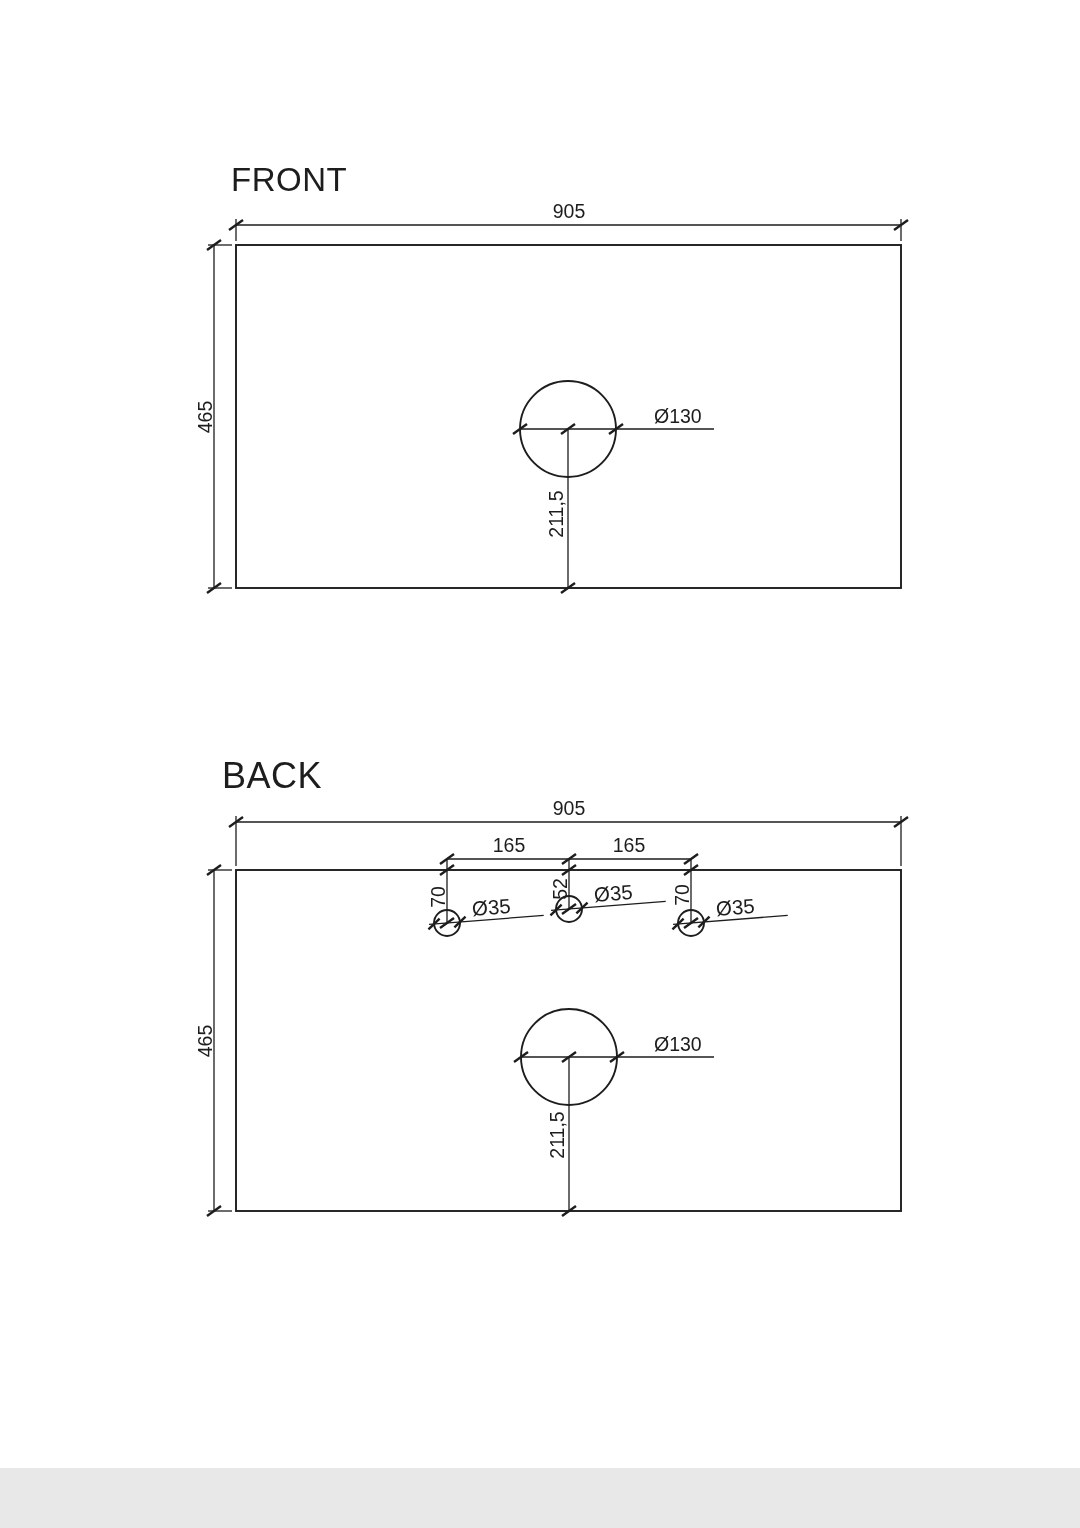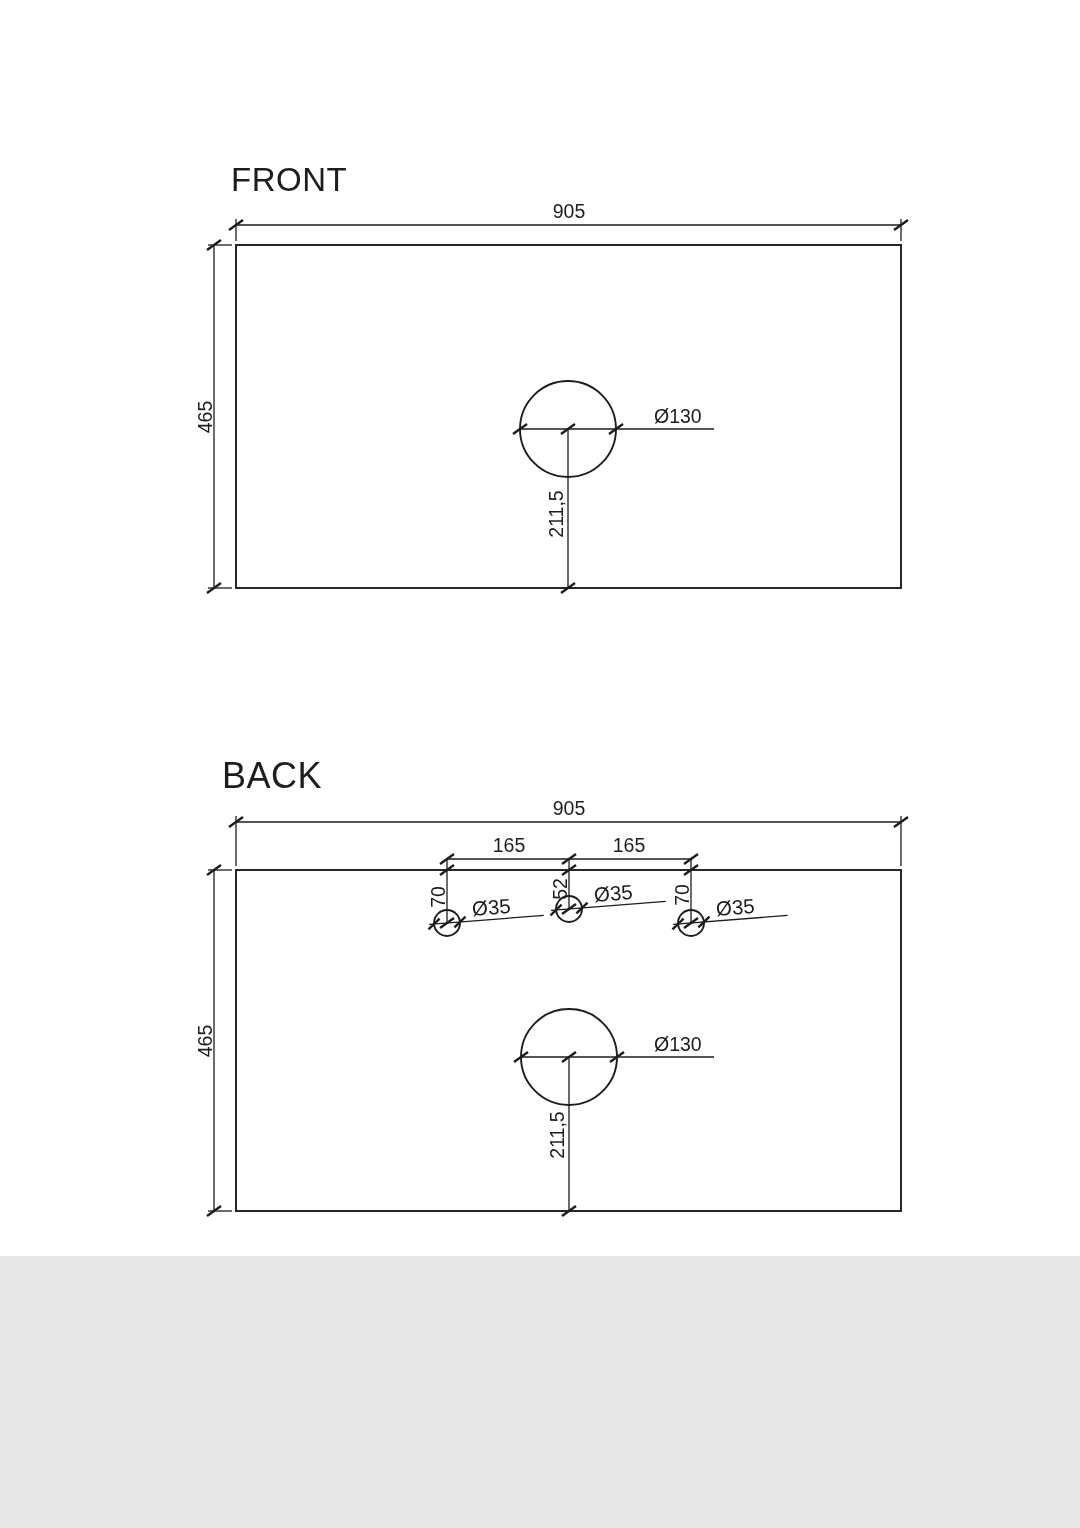--- a/index.html
+++ b/index.html
@@ -1,18 +1,18 @@
 <!DOCTYPE html>
 <html><head>
 <meta charset="utf-8">
 <style>
   html,body{margin:0;padding:0;background:#e8e8e8;}
   .page{
     position:relative;
-    width:1080px;height:1256px;
+    width:1080px;height:1468px;
     background:#ffffff;
     margin:0 auto;
     font-family:"Liberation Sans", sans-serif;
     overflow:hidden;
   }
   svg{display:block;}
   .edge{stroke:#1d1d1d;stroke-width:1.9;fill:none;}
   .dim{stroke:#1d1d1d;stroke-width:1.3;fill:none;}
   .tick{stroke:#1d1d1d;stroke-width:2.4;fill:none;}
   text{fill:#1d1d1d;}

